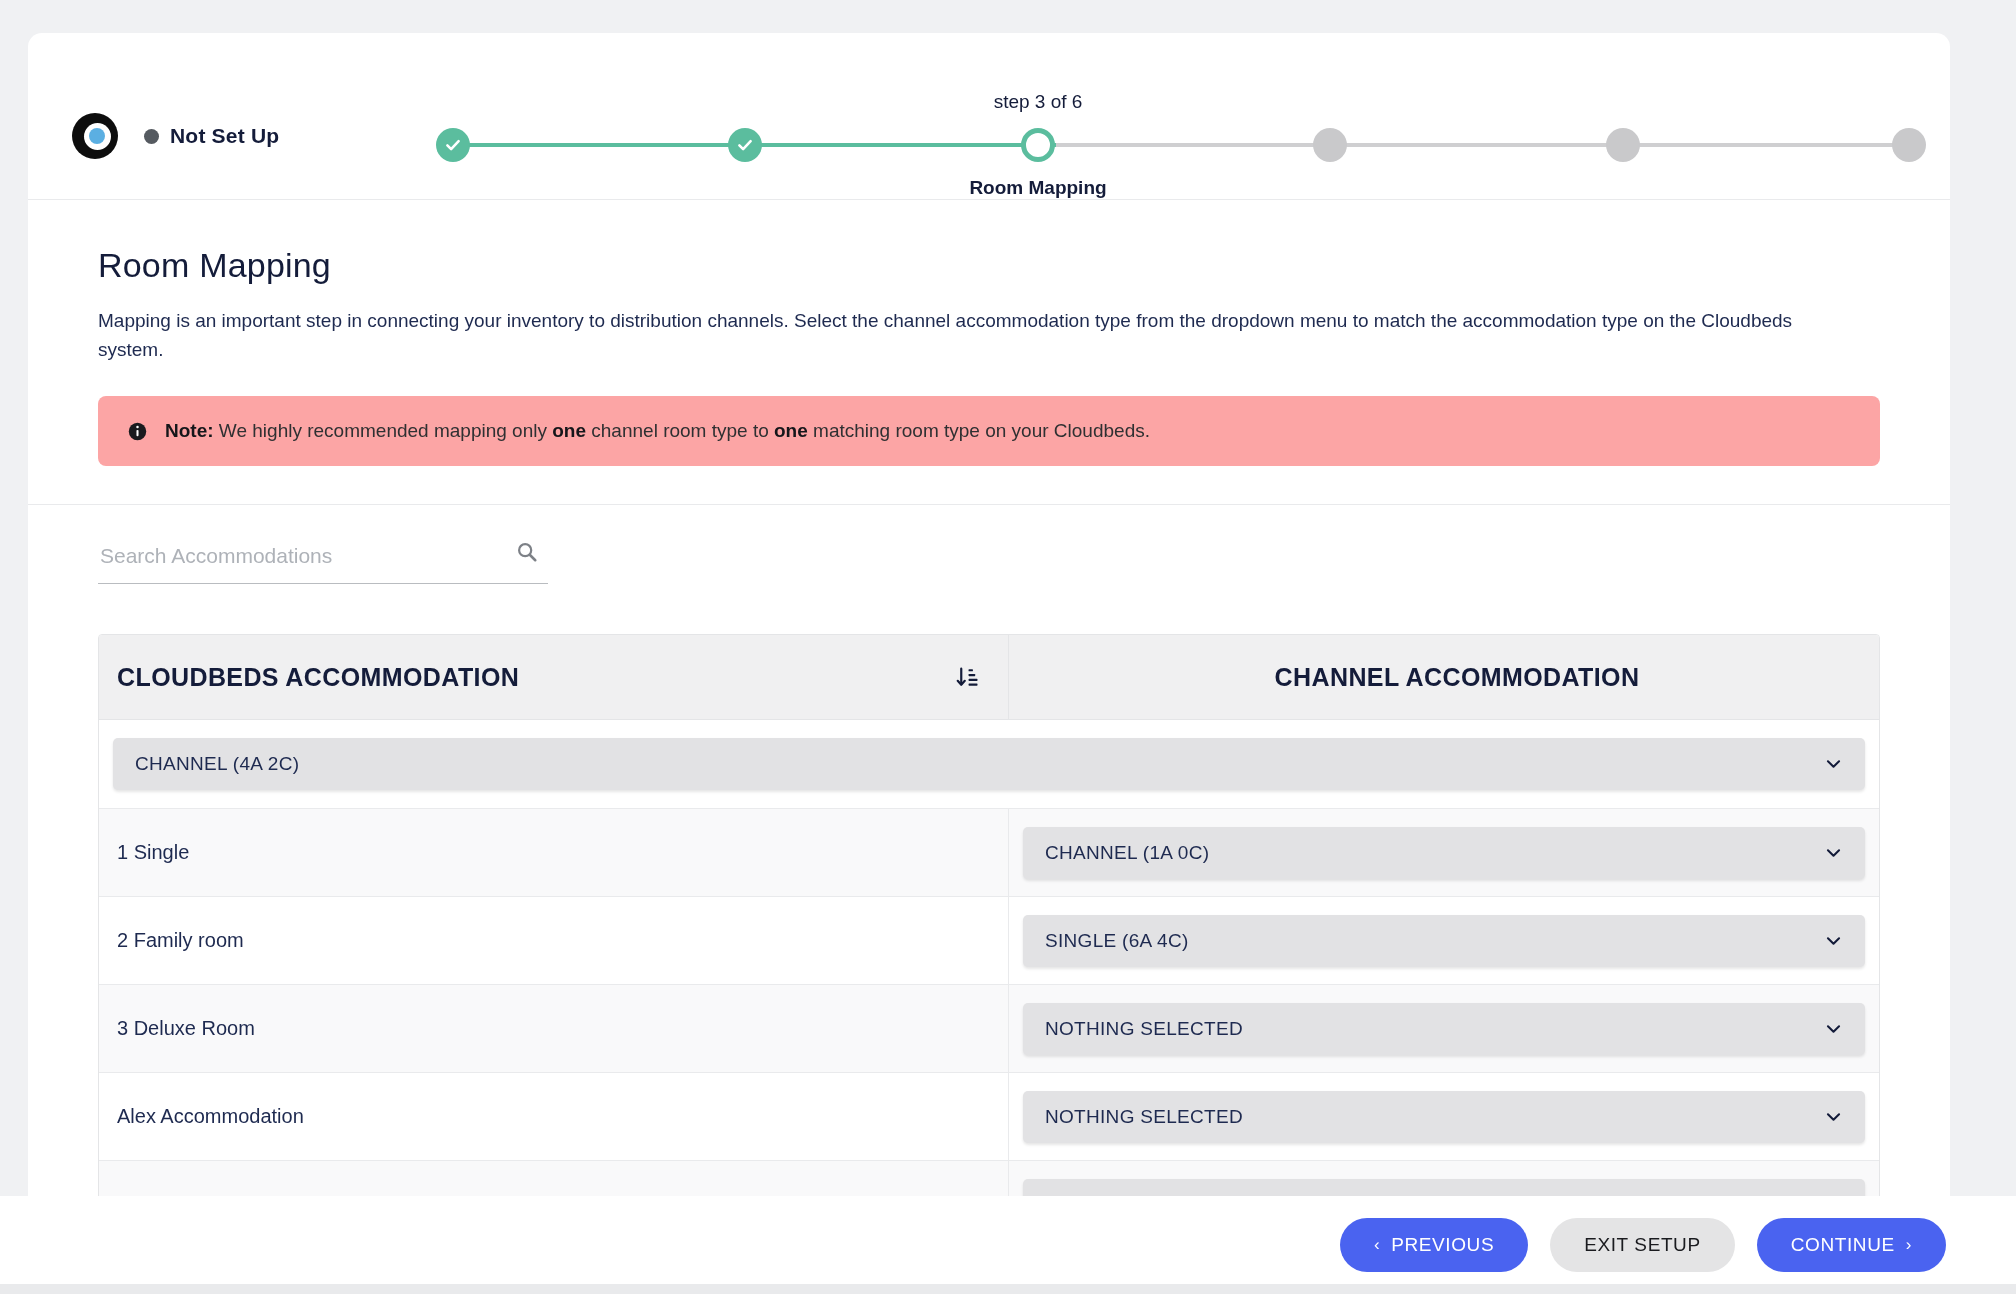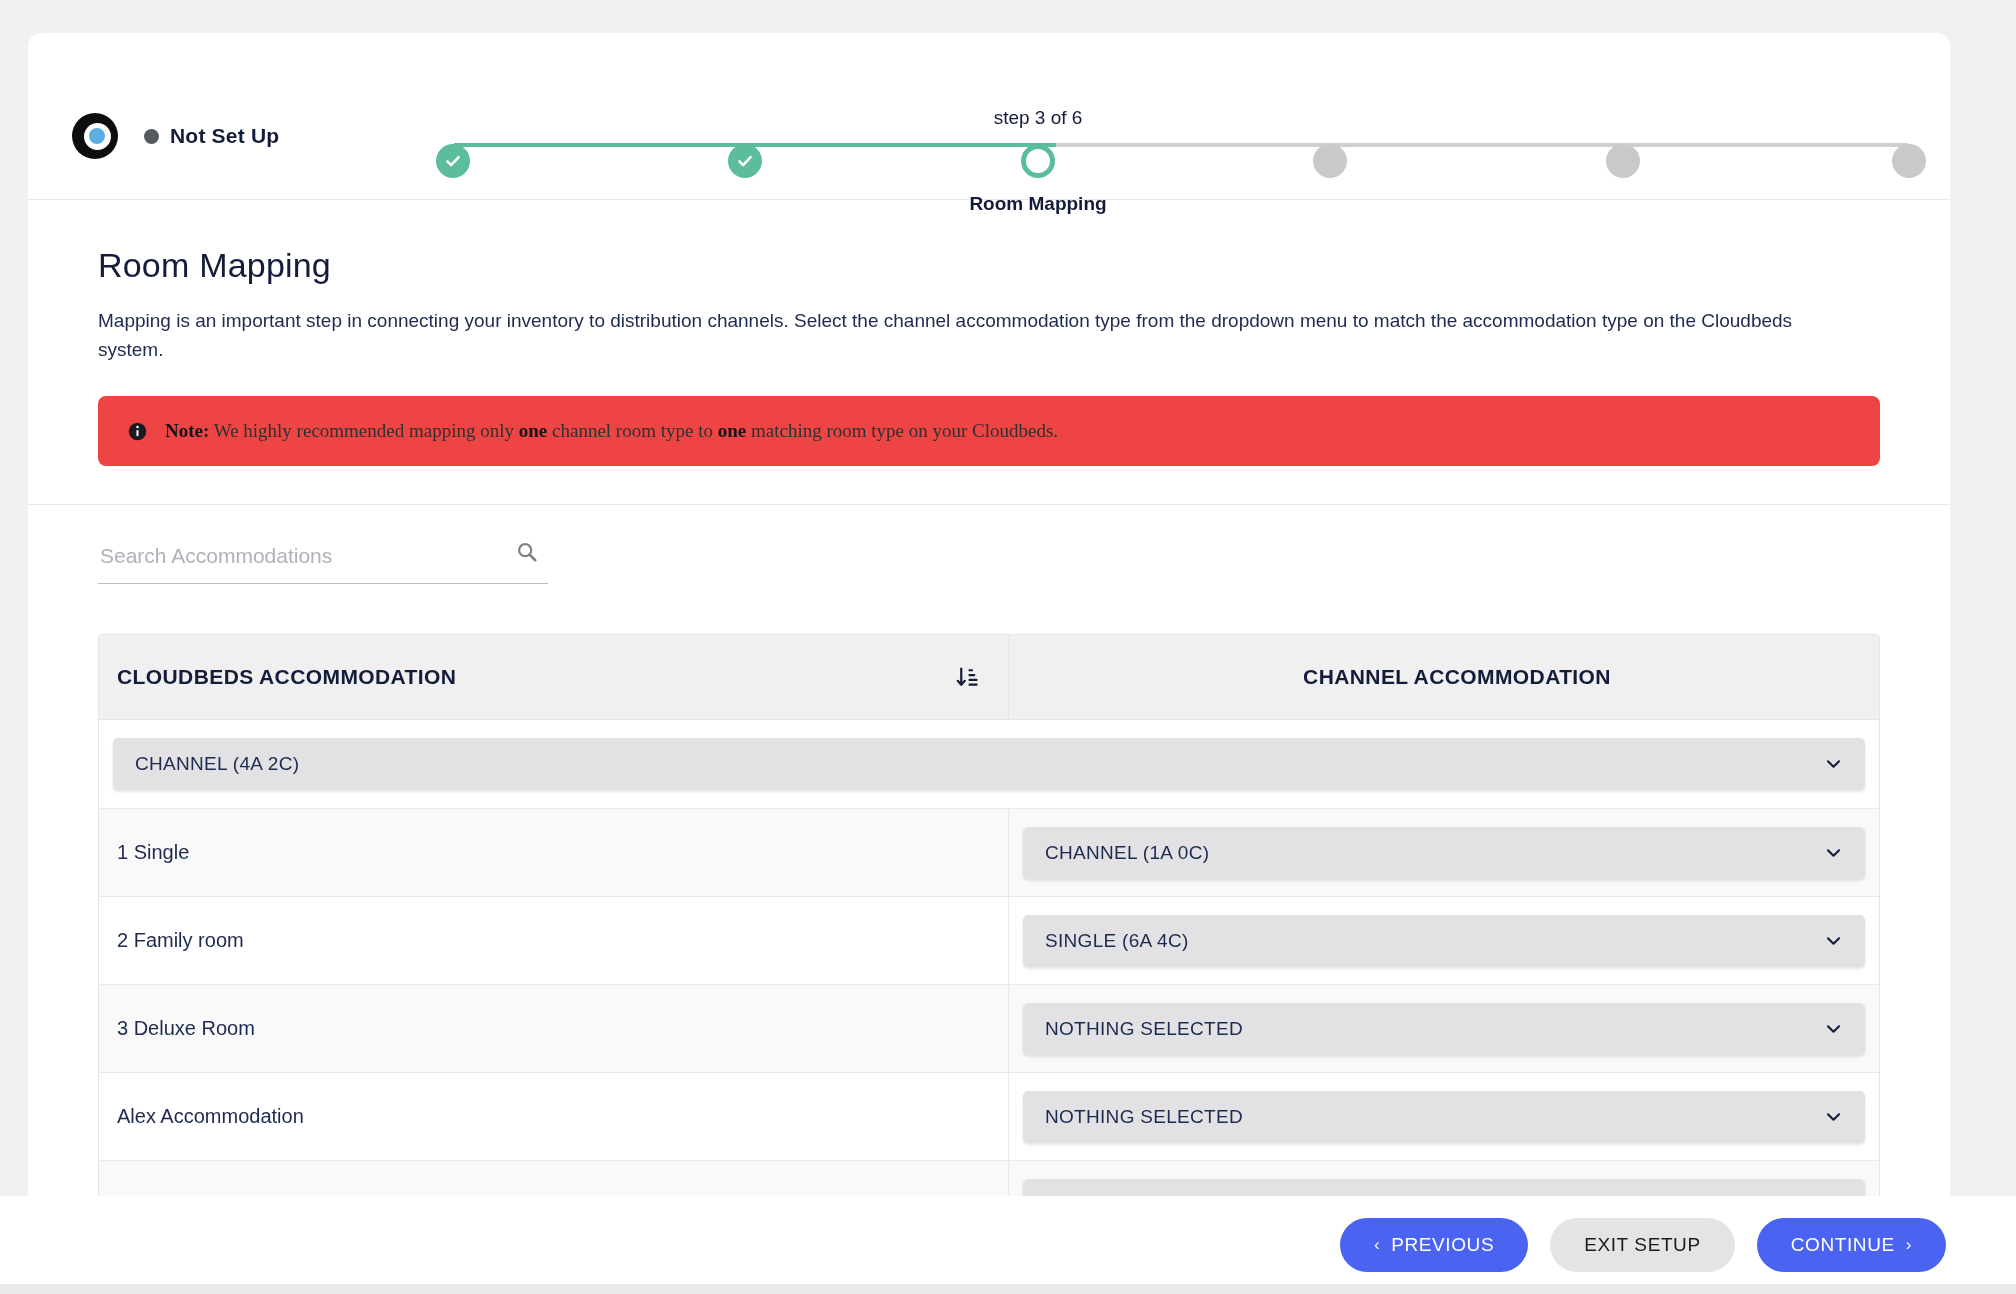--- a/index.html
+++ b/index.html
@@ -73,21 +73,21 @@
   }
   .track {
     position: absolute; left: 18px; right: 18px; top: 15px;
     height: 4px; background: #cfcfd1;
   }
   .track-done {
     position: absolute; left: 18px; top: 15px;
     width: 602px; height: 4px; background: #5bbd9e;
   }
   .node {
-    position: absolute; top: 16px;
+    position: absolute; top: 0;
     width: 34px; height: 34px; border-radius: 50%;
     display: flex; align-items: center; justify-content: center;
   }
   .node.done { background: #5bbd9e; }
   .node.done svg { width: 18px; height: 18px; }
   .node.current {
     background: #ffffff;
     border: 5px solid #5bbd9e;
   }
   .node.todo { background: #c9c9cb; }
@@ -112,26 +112,26 @@
   .title {
     font-size: 34px; color: #141c3a; font-weight: normal;
     margin: 0 0 22px 0; letter-spacing: .2px;
   }
   .desc {
     font-size: 19px; color: #1e2a50; line-height: 1.5;
     max-width: 1750px; margin: 0;
   }
   .note {
     margin-top: 32px;
-    background: #ef4444;
+    background: #fca5a5;
     border-radius: 8px;
     height: 70px;
     display: flex; align-items: center;
     padding: 0 30px;
-    font-size: 19px; color: #2f3032; font-family: Liberation Serif, serif;
+    font-size: 19px; color: #2f3032;
   }
   .note .info-icon {
     width: 19px; height: 19px; margin-right: 18px; flex: 0 0 auto;
   }
   .note b { font-weight: bold; color: #15161a; }
 
   
   .search-wrap {
     padding: 38px 70px 0 70px;
   }
@@ -172,21 +172,21 @@
     padding: 0 28px 0 18px;
     border-right: 1px solid #e4e5e7;
   }
   .th-right {
     flex: 1 1 auto;
     display: flex; align-items: center;
     padding-left: 26px;
     justify-content: center;
   }
   .th-text {
-    font-size: 21px; font-weight: bold; color: #141c3a; letter-spacing: .4px;
+    font-size: 25px; font-weight: bold; color: #141c3a; letter-spacing: .4px;
   }
   .sort-icon { width: 25px; height: 25px; }
 
   .trow { display: flex; min-height: 88px; }
   .trow.odd { background: #ffffff; }
   .trow.even { background: #f9f9fa; }
   .trow + .trow { border-top: 1px solid #e9eaec; justify-content: center; }
   .td-left {
     flex: 0 0 910px;
     display: flex; align-items: center;

